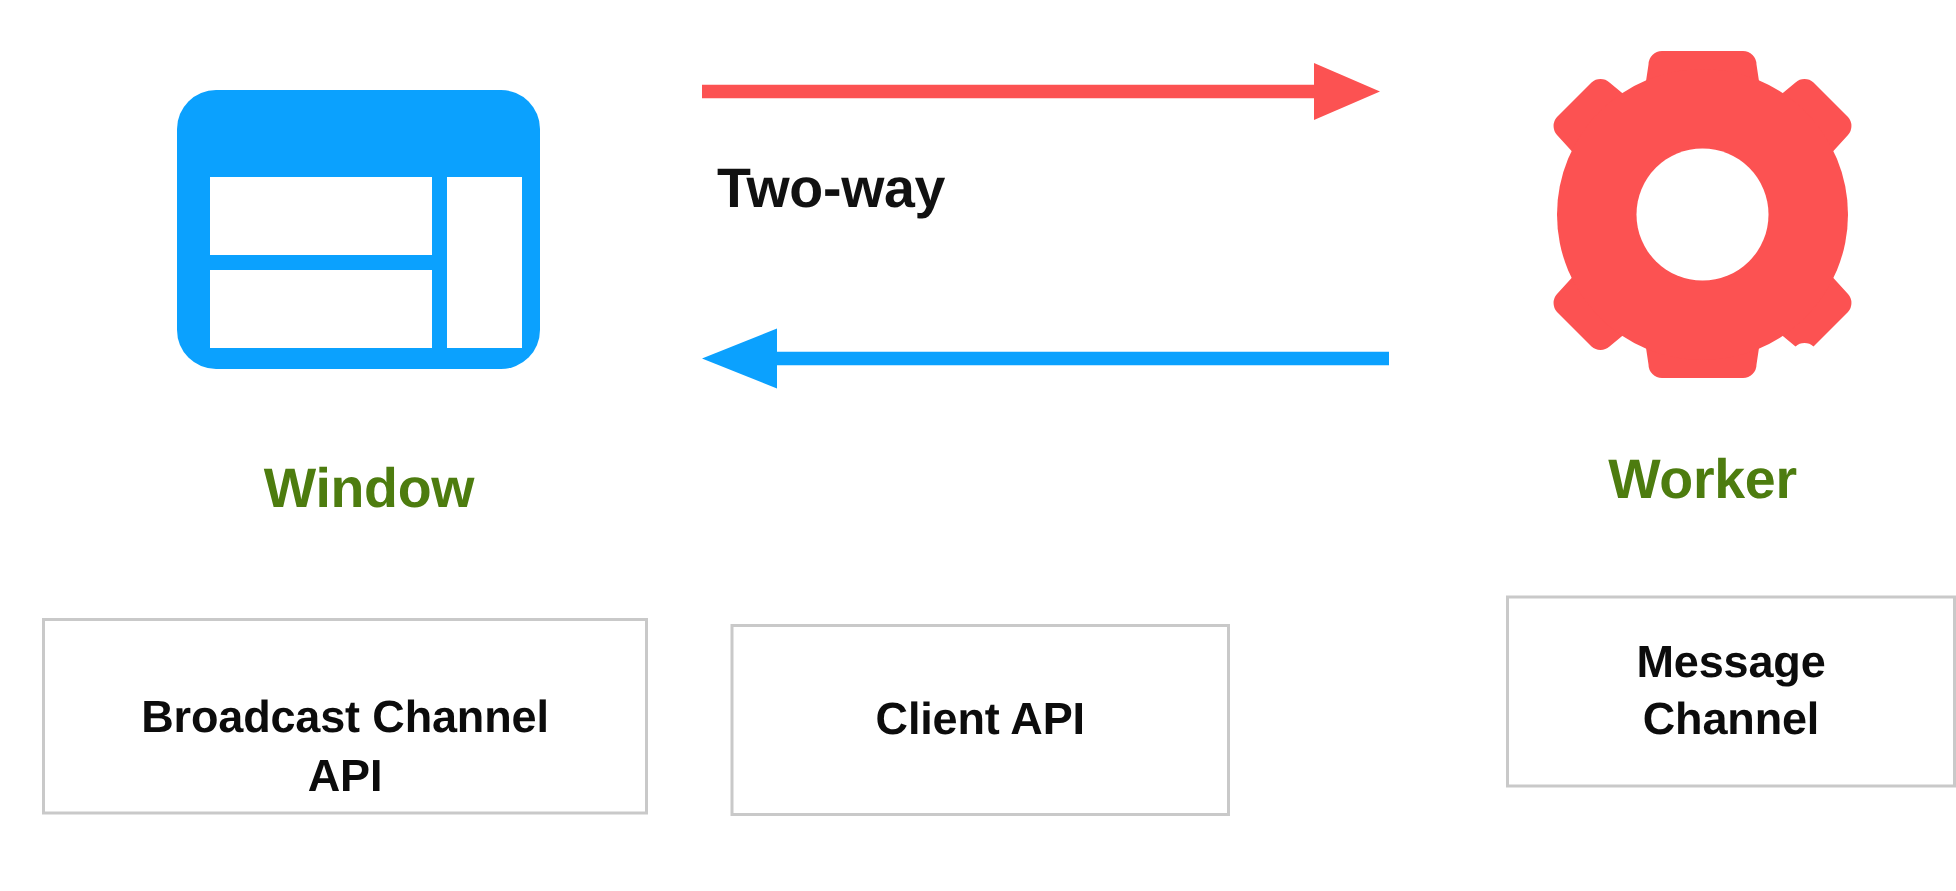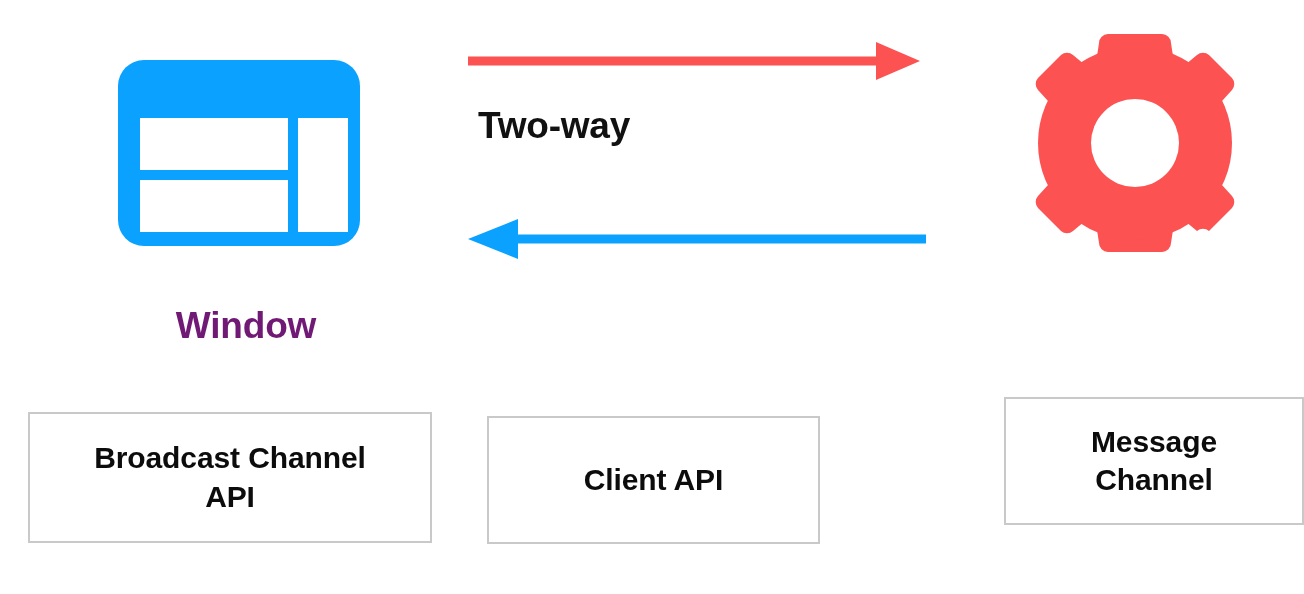--- a/index.html
+++ b/index.html
@@ -67,21 +67,21 @@
     color: #111111;
     letter-spacing: -0.2px;
   }
   .center-caption .line { display: block; }
 
   
   .node-label {
     position: absolute;
     font-size: 37px;
     font-weight: bold;
-    color: #701a75;
+    color: #4d7c0f;
     text-align: center;
     letter-spacing: -0.2px;
   }
   .label-window { left: 96px;  top: 305px; width: 300px; }
   .label-worker { left: 985px; top: 299px; width: 300px; }
 
   
   .api-box {
     position: absolute;
     box-sizing: border-box;
@@ -94,21 +94,21 @@
     padding: 4px 10px;
   }
   .api-box-text {
     font-size: 30px;
     font-weight: bold;
     line-height: 1.28;
     color: #0C0C0C;
     letter-spacing: -0.1px;
     white-space: pre-line;
   }
-  .box-broadcast { left: 28px;  top: 412px; width: 404px; height: 131px; }
+  .box-broadcast { left: 28px;  top: 412px; width: 404px; height: 131px; align-items: flex-end; }
   .box-client    { left: 487px; top: 416px; width: 333px; height: 128px; }
   .box-message   { left: 972px; top: 397px; width: 300px; height: 128px; margin-left: 32px; }
 </style>
 </head>
 <body>
 
 <div id="canvas">
 
   <div class="window-icon">
     <div class="window-pane pane-top-left"></div>
@@ -140,20 +140,21 @@
   <svg class="arrow-svg arrow-blue" viewBox="0 0 462 50" xmlns="http://www.w3.org/2000/svg">
     <line x1="44" y1="25" x2="460" y2="25" stroke="#0BA1FE" stroke-width="9"></line>
     <polygon points="52,5 2,25 52,45" fill="#0BA1FE"></polygon>
   </svg>
 
   <div class="center-caption">
     <span class="line">Two-way</span>
   </div>
 
   <div class="node-label label-window">Window</div>
+  <div class="node-label label-worker">Worker</div>
 
   <div class="api-box box-broadcast">
     <span class="api-box-text">Broadcast Channel
 API</span>
   </div>
   <div class="api-box box-client">
     <span class="api-box-text">Client API</span>
   </div>
   <div class="api-box box-message">
     <span class="api-box-text">Message

